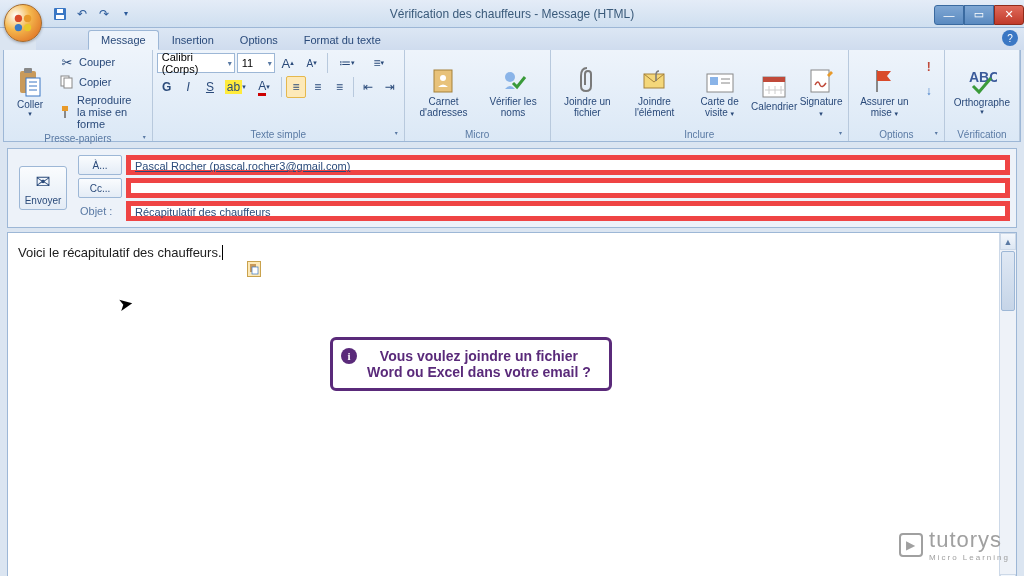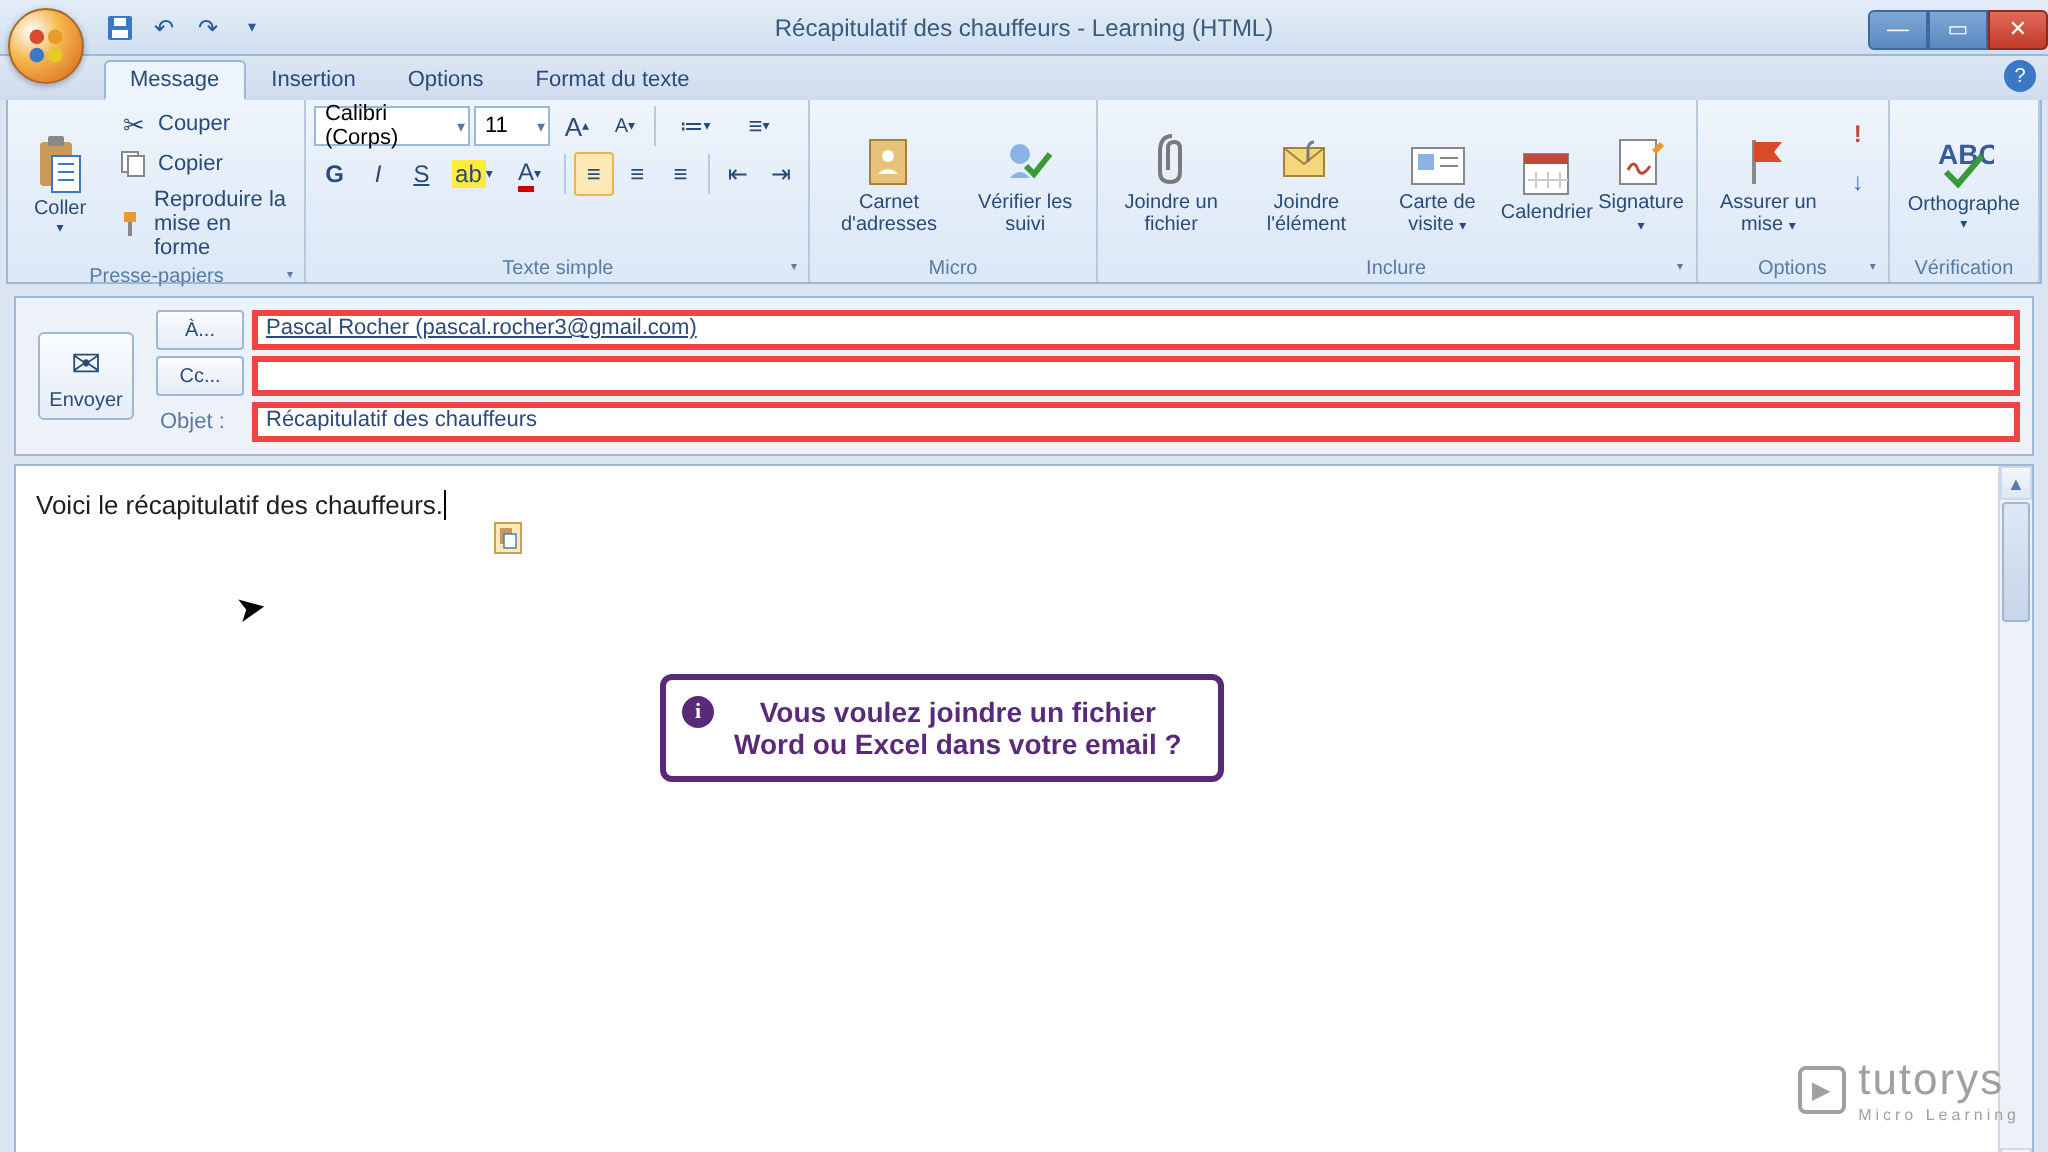--- a/index.html
+++ b/index.html
@@ -13,21 +13,21 @@
 .qat span { width: 16px; height: 16px; display: inline-flex; align-items: center; justify-content: center; font-size: 12px; color: #2a5a9a; cursor: pointer; }
 .title-text { position: absolute; left: 0; right: 0; text-align: center; font-size: 12px; color: #3a5a7a; pointer-events: none; }
 .win-controls { margin-left: auto; display: flex; }
 .win-controls div { width: 30px; height: 20px; margin-top:2px; display: flex; align-items: center; justify-content: center; font-size: 11px; color: #fff; }
 .wc-min, .wc-max { background: linear-gradient(#7fa7d4,#5a8ac0); border:1px solid #3a6aa0; }
 .wc-close { background: linear-gradient(#e06a5a,#c03a2a); border:1px solid #902a1a;}
 .wc-min{border-radius:3px 0 0 3px;}
 .wc-close{border-radius:0 3px 3px 0;}
 
 
-.tabstrip { height: 22px; background: linear-gradient(#dce7f4,#cfdcee); display: flex; align-items: flex-end; padding-left: 52px; position:relative;}
+.tabstrip { height: 22px; background: linear-gradient(#dce7f4,#cfdcee); display: flex; align-items: flex-end; padding-left: 52px; position:relative;margin-left:36px;}
 .tab { padding: 3px 12px; font-size: 11px; color: #2a4a7a; cursor: pointer; border: 1px solid transparent;}
 .tab.active { background: #eef4fb; border:1px solid #9db7d6; border-bottom-color:#eef4fb; border-radius:3px 3px 0 0;}
 .help-btn { position:absolute; right:6px; top:2px; width:16px; height:16px; border-radius:50%; background:#3a77c4; color:#fff; font-size:10px; display:flex; align-items:center; justify-content:center; cursor:pointer;}
 
 
 .ribbon { height: 92px; background: linear-gradient(#eef4fb,#dbe8f6); display: flex; border:1px solid #9db7d6; border-top:none; margin:0 3px;}
 .group { border-right: 1px solid #b8c9dd; padding: 2px 4px 0 4px; display: flex; flex-direction: column; justify-content: space-between; }
 .group-body { display:flex; gap:2px; flex:1;}
 .group-label { font-size: 10px; color: #5a7aa4; text-align: center; padding: 1px 0; position:relative;}
 .group-label::after{content:"▾"; font-size:6px; position:absolute; right:2px; color:#5a7aa4;}
@@ -50,21 +50,21 @@
 
 
 .header-area { margin: 6px 7px 0 7px; background: #edf2f9; border: 1px solid #9db7d6; padding: 6px; display: flex; gap: 6px; }
 .send-col{display:flex; flex-direction:column; align-items:center; justify-content:center; width:58px;}
 .send-btn { width:48px; height:44px; background:linear-gradient(#fafcfe,#e4ecf6); border:1px solid #9db7d6; border-radius:3px; display:flex; flex-direction:column; align-items:center; justify-content:center; cursor:pointer; font-size:10px; color:#2a4a7a; gap:2px;}
 .send-btn .ico{font-size:18px;}
 .fields-col{flex:1; display:flex; flex-direction:column; gap:3px;}
 .field-row{display:flex; align-items:center; gap:4px;}
 .field-btn{width:44px; height:20px; background:linear-gradient(#fafcfe,#e4ecf6); border:1px solid #9db7d6; border-radius:2px; font-size:10px; color:#2a4a7a; display:flex; align-items:center; justify-content:center; cursor:pointer;}
 .field-lbl{width:44px; font-size:11px; color:#5a7aa4; text-align:left; padding-left:2px;}
-.field-input{flex:1; height:20px; background:#fff; border:3px solid #ef4444; font-size:11px; padding:0 4px; color:#2a4a7a;}
+.field-input{flex:1; height:20px; background:#fff; border:5px solid #ef4444; font-size:11px; padding:0 4px; color:#2a4a7a;}
 .field-input .underline{text-decoration:underline;}
 
 
 .body-wrap{margin:4px 7px 7px 7px; background:#fff; border:1px solid #9db7d6; height:360px; position:relative; overflow:hidden;}
 .body-text{padding:12px 10px; font-size:13px; color:#202020; font-family:"Times New Roman",serif;}
 .cursor-caret{display:inline-block; width:1px; height:15px; background:#000; vertical-align:text-bottom; margin-left:0px;}
 .paste-tag{position:absolute; left:239px; top:28px; width:14px; height:16px; background:#fde9b8; border:1px solid #c9a24d; display:flex; align-items:center; justify-content:center; font-size:9px;}
 
 .scrollbar{position:absolute; right:0; top:0; bottom:0; width:17px; background:#eef2f8; border-left:1px solid #cdd9e8;}
 .scroll-thumb{position:absolute; top:18px; left:1px; right:1px; height:60px; background:linear-gradient(#dfe8f4,#c6d5e8); border:1px solid #9db7d6; border-radius:2px;}
@@ -105,21 +105,21 @@
         <svg width="14" height="14" viewBox="0 0 14 14">
           <rect x="1" y="1" width="12" height="12" fill="#3a77c4" rx="1"></rect>
           <rect x="3" y="8" width="8" height="4" fill="#fff"></rect>
           <rect x="4" y="2" width="6" height="4" fill="#fff"></rect>
         </svg>
       </span>
     <span>↶</span>
     <span>↷</span>
     <span style="font-size:8px;">▾</span>
   </div>
-  <div class="title-text">Récapitulatif des chauffeurs - Learning (HTML)</div>
+  <div class="title-text">Vérification des chauffeurs - Message (HTML)</div>
   <div class="win-controls">
     <div class="wc-min">—</div>
     <div class="wc-max">▭</div>
     <div class="wc-close">✕</div>
   </div>
 </div>
 
 <div class="tabstrip">
   <div class="tab active">Message</div>
   <div class="tab">Insertion</div>
@@ -234,21 +234,21 @@
         <div class="lbl">Carnet d'adresses</div>
       </div>
       <div class="vbtn">
         <div class="ico">
             <svg width="28" height="28" viewBox="0 0 28 28">
               <circle cx="11" cy="10" r="5" fill="#8ab4e8"></circle>
               <path d="M6 22 q5 -6 10 0" fill="#8ab4e8"></path>
               <path d="M14 16 l4 4 l8 -10" stroke="#3a9a3a" stroke-width="3" fill="none"></path>
             </svg>
           </div>
-        <div class="lbl">Vérifier les suivi</div>
+        <div class="lbl">Vérifier les noms</div>
       </div>
     </div>
     <div class="group-label no-arrow">Micro</div>
   </div>
 
   <div class="group">
     <div class="group-body">
       <div class="vbtn">
         <div class="ico">
             <svg width="24" height="30" viewBox="0 0 24 30">

